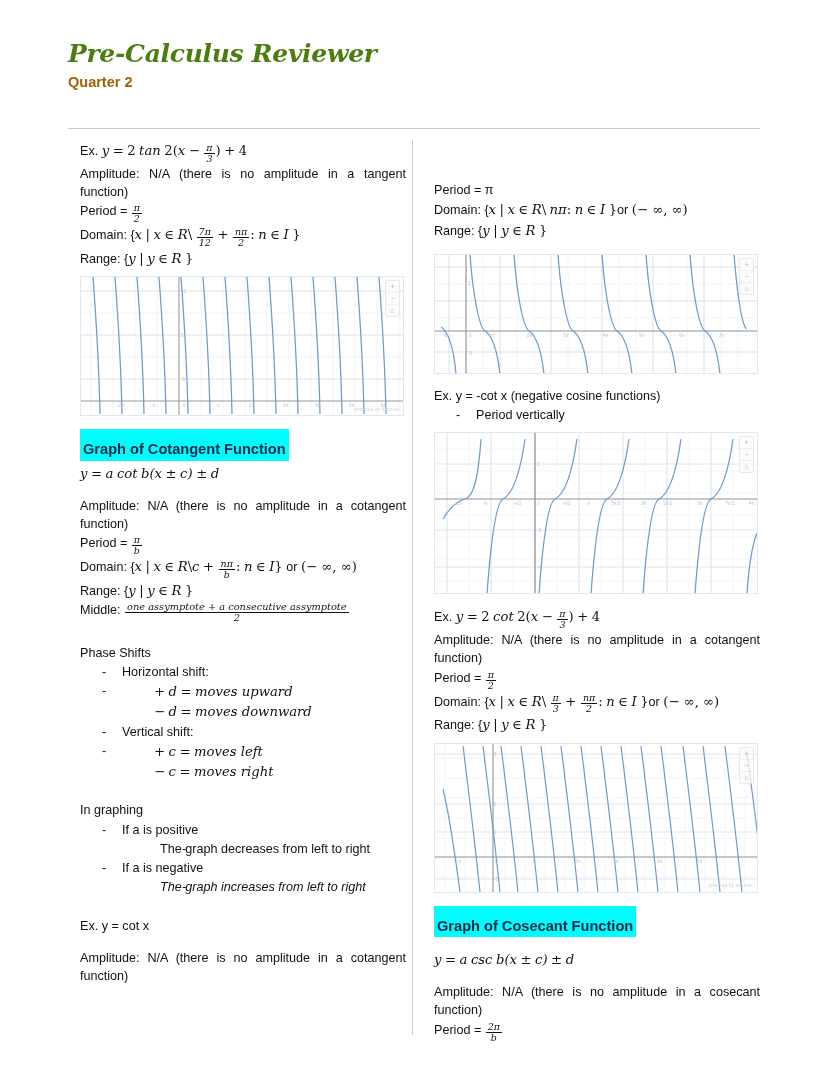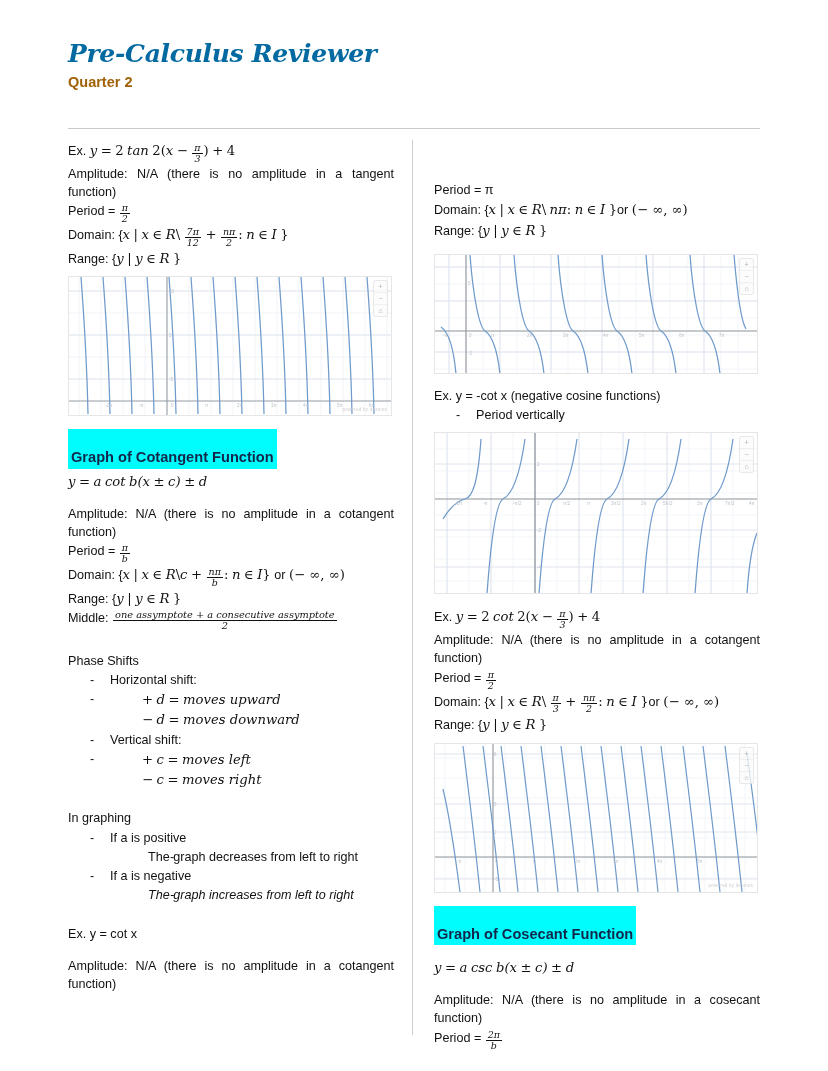--- a/index.html
+++ b/index.html
@@ -28,21 +28,21 @@
     left: 68px;
     top: 40px;
     width: 692px;
   }
   .doc-title {
     font-family: "DejaVu Serif", "Liberation Serif", serif;
     font-weight: bold;
     font-style: italic;
     font-size: 25px;
     letter-spacing: -0.3px;
-    color: #0369a1;
+    color: #4d7c0f;
     line-height: 1.1;
     margin: 0;
   }
   .doc-subtitle {
     font-family: "Liberation Sans", sans-serif;
     font-weight: bold;
     font-size: 14.5px;
     color: #a16207;
     margin: 7px 0 0 0;
     line-height: 1.1;
@@ -63,21 +63,21 @@
     width: 1px;
     height: 895px;
     background: #cccccc;
   }
   .col {
     position: absolute;
     top: 141px;
     font-size: 12.6px;
     line-height: 1.45;
   }
-  .col-left  { left: 68px;  width: 326px; }
+  .col-left  { left: 80px;  width: 326px; }
   .col-right { left: 434px; width: 326px; margin-top: 40px; }
 
   p.line {
     margin: 0 0 1px 0;
     text-align: left;
   }
   p.just {
     margin: 0 0 1px 0;
     text-align: justify;
   }
@@ -118,21 +118,21 @@
   }
   .frac.wide .num, .frac.wide .den { font-size: 9.8px; }
 
   
   .hl-heading {
     display: inline-block;
     background: #00fdfd;
     color: #12264a;
     font-weight: bold;
     font-size: 14.6px;
-    padding: 19px 3px 2px 3px;
+    padding: 11px 3px 2px 3px;
     line-height: 1.25;
   }
 
   
   ul.dash {
     list-style: none;
     margin: 0;
     padding: 0;
   }
   ul.dash > li {

